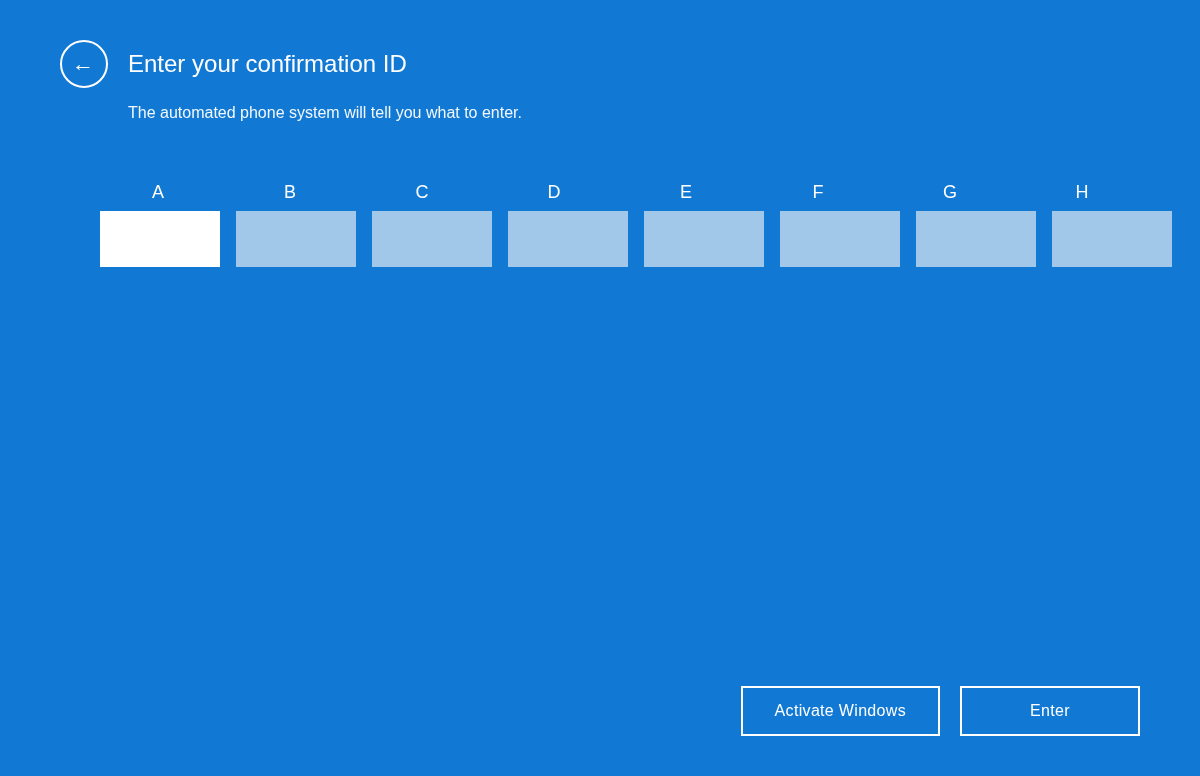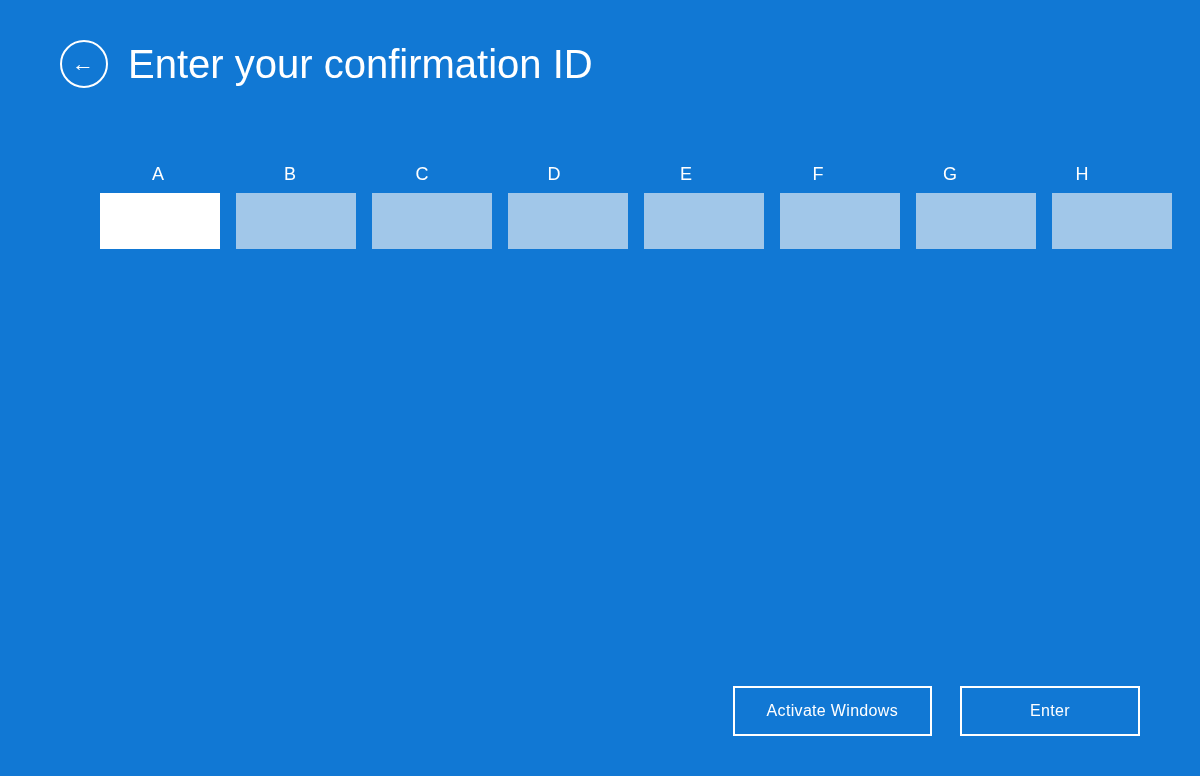--- a/index.html
+++ b/index.html
@@ -47,21 +47,21 @@
     }
 
     .back-arrow {
       color: #ffffff;
       font-size: 22px;
       line-height: 1;
       margin-right: 2px;
     }
 
     .page-title {
-      font-size: 40px;
+      font-size: 24px;
       font-weight: 300;
       color: #ffffff;
     }
 
     .subtitle {
       font-size: 16px;
       color: #ffffff;
       margin-left: 68px;
       font-weight: 400;
       opacity: 0.95;
@@ -105,21 +105,21 @@
 
     .confirmation-input:first-child {
       background-color: #ffffff;
     }
 
     .footer-buttons {
       position: absolute;
       bottom: 40px;
       right: 60px;
       display: flex;
-      gap: 28px;
+      gap: 20px;
     }
 
     .btn {
       padding: 14px 32px;
       font-size: 16px;
       font-weight: 400;
       border: 2px solid #ffffff;
       background: transparent;
       color: #ffffff;
       cursor: pointer;
@@ -141,20 +141,21 @@
 
 <div class="page-container">
 
   <div class="header">
     <div class="back-button">
       <span class="back-arrow">←</span>
     </div>
     <h1 class="page-title">Enter your confirmation ID</h1>
   </div>
 
+  <p class="subtitle">The automated phone system will tell you what to enter.</p>
 
   <div class="inputs-section">
     <div class="input-labels">
       <span class="input-label">A</span>
       <span class="input-label">B</span>
       <span class="input-label">C</span>
       <span class="input-label">D</span>
       <span class="input-label">E</span>
       <span class="input-label">F</span>
       <span class="input-label">G</span>

